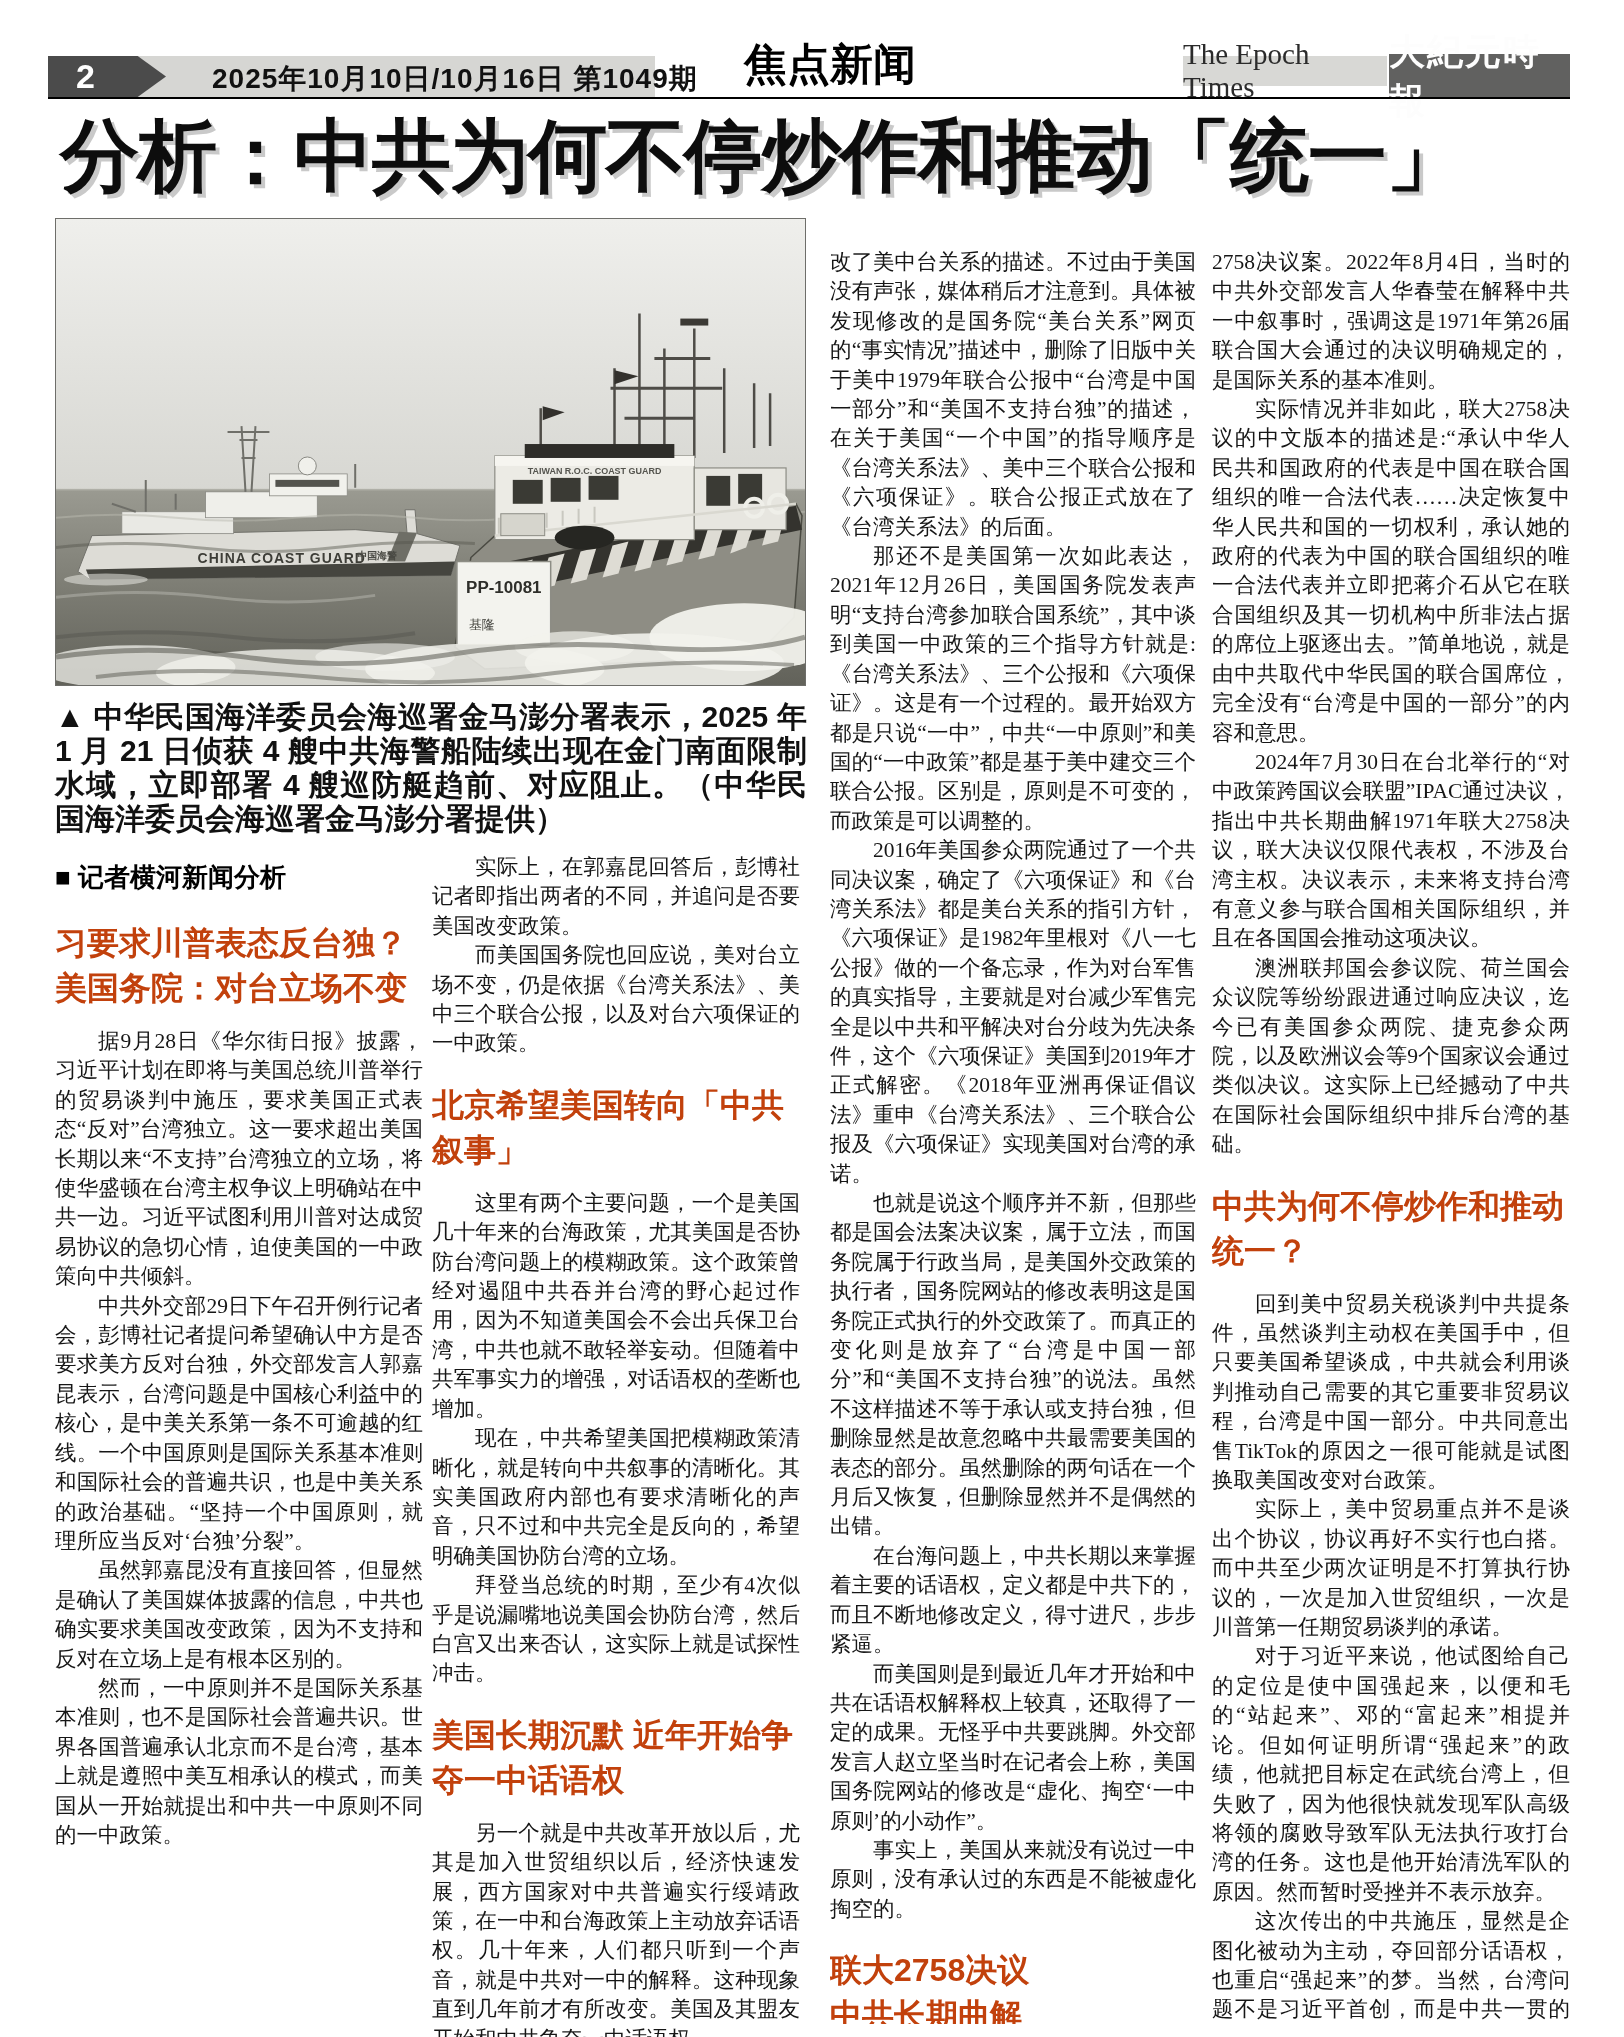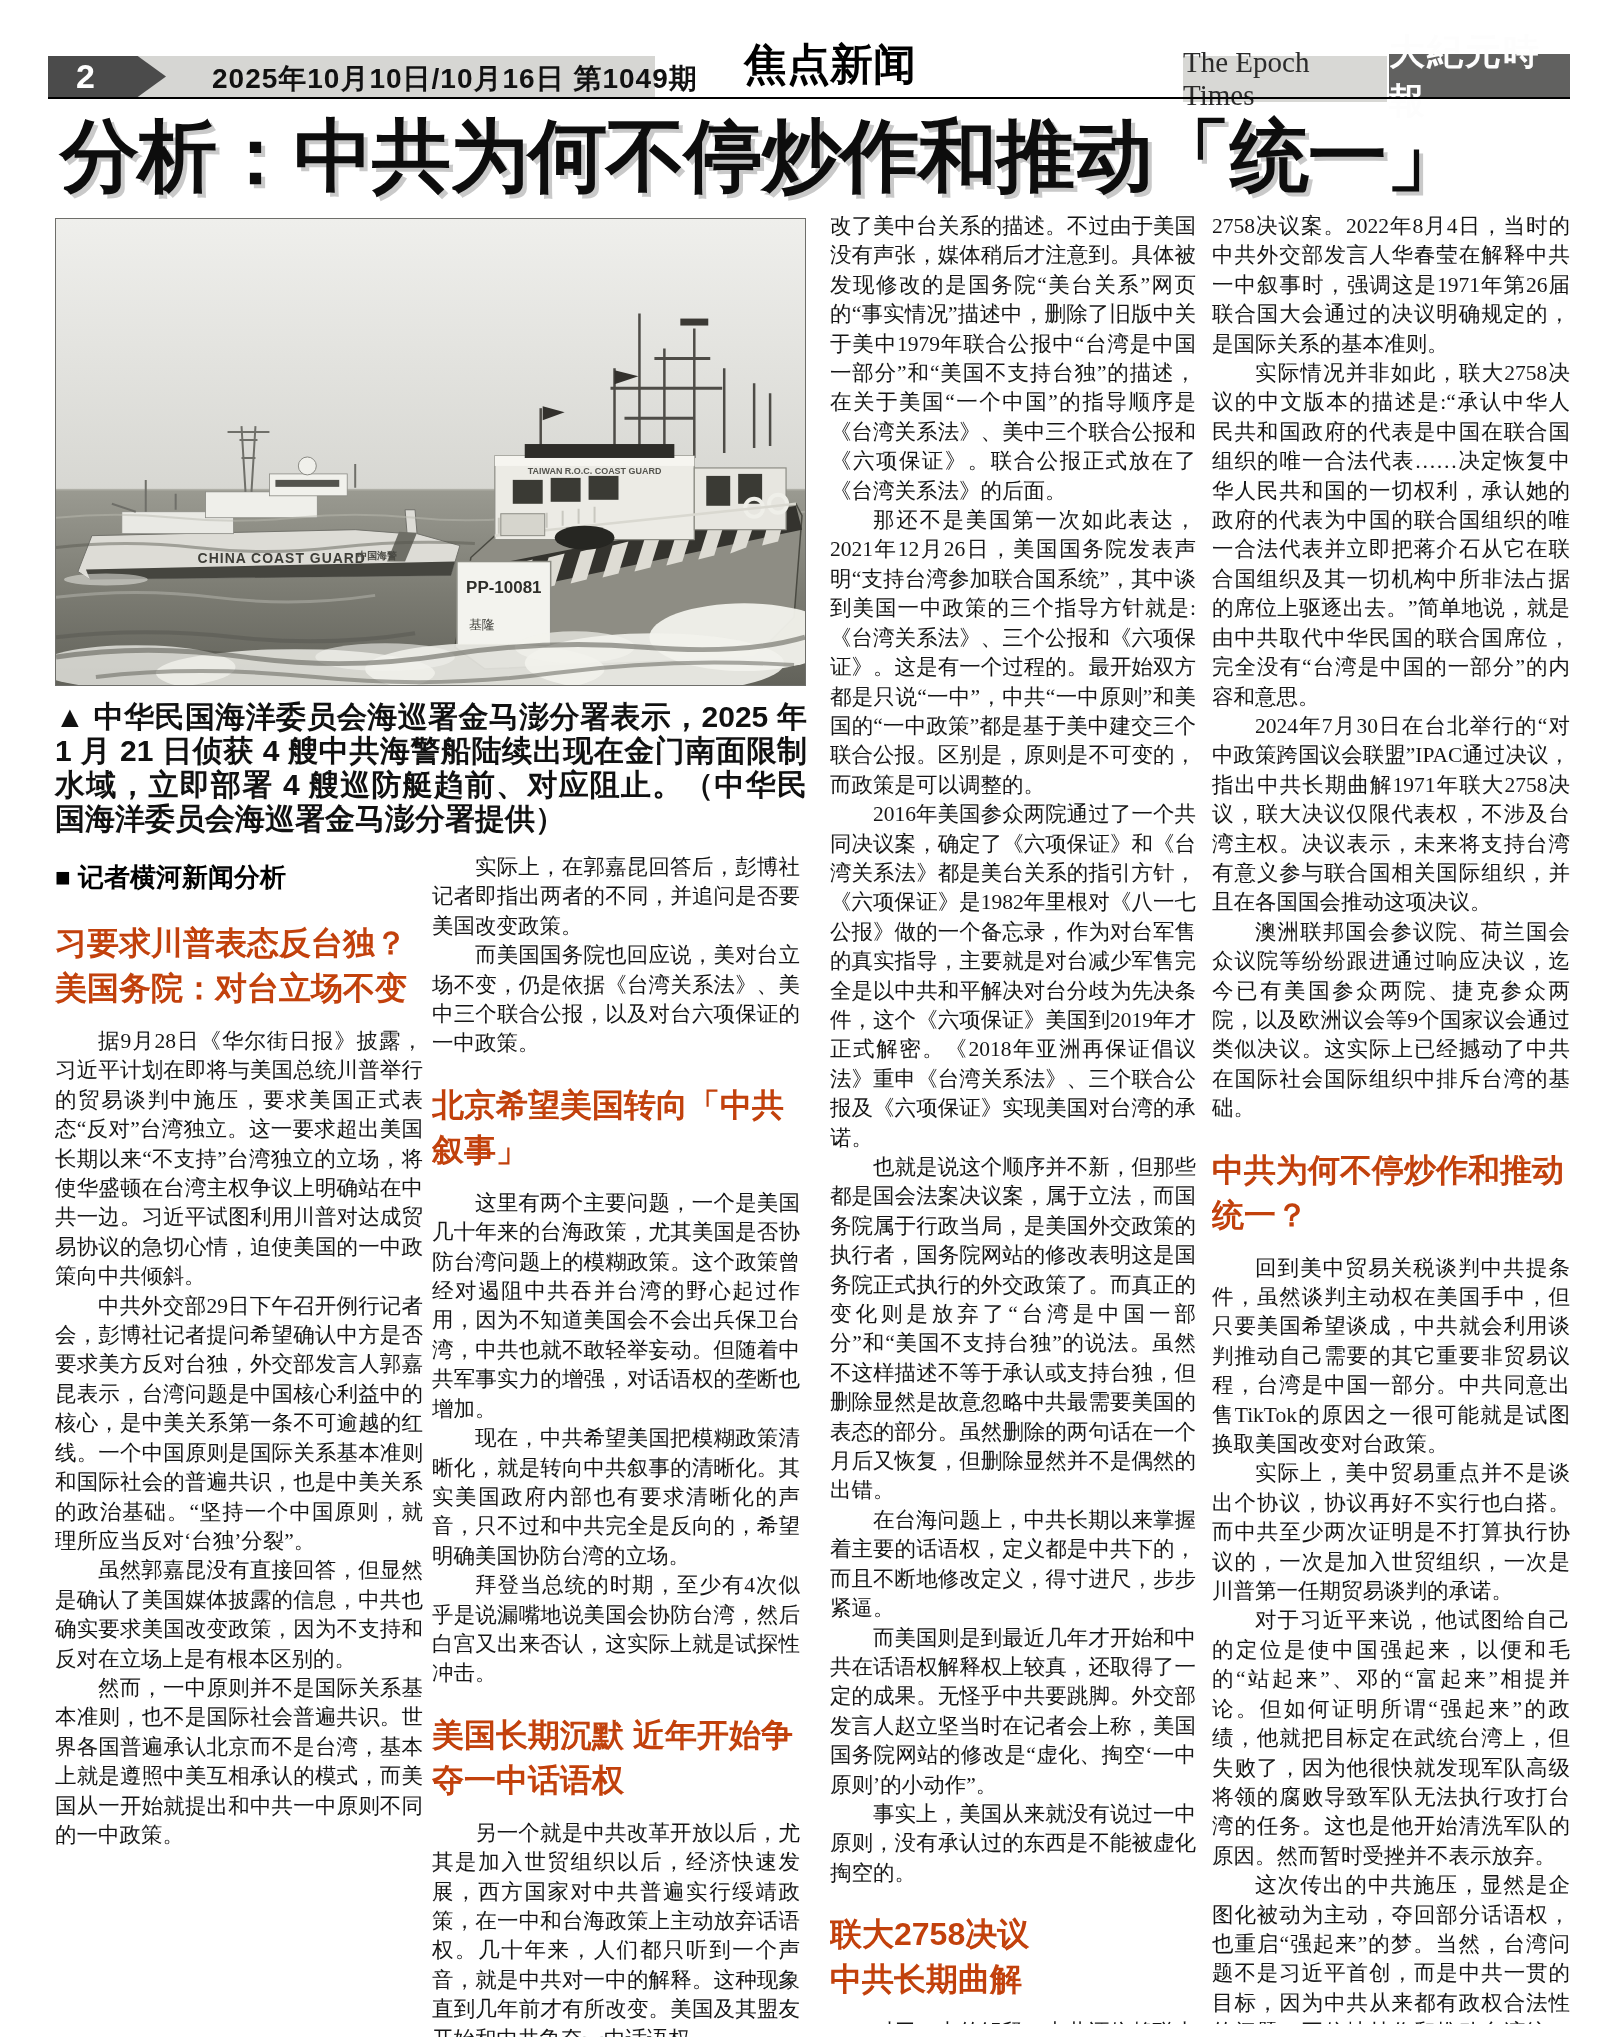--- a/index.html
+++ b/index.html
@@ -10,21 +10,21 @@
   .hdr-badge{position:absolute;left:48px;top:56px;width:118px;height:41px;background:#4b4b4b;
              clip-path:polygon(0 0,76% 0,100% 50%,76% 100%,0 100%);
              display:flex;align-items:center;justify-content:flex-start;}
   .hdr-badge span{color:#fff;font-family:"Liberation Sans",sans-serif;font-weight:bold;
                   font-size:34px;margin-left:28px;}
   .hdr-date{position:absolute;left:212px;top:60px;width:460px;
             font-family:"Liberation Sans",sans-serif;font-weight:bold;font-size:28px;color:#111;
             letter-spacing:1px;white-space:nowrap;}
   .hdr-section{position:absolute;left:700px;top:36px;width:260px;text-align:center;
                font-family:"Liberation Sans",sans-serif;font-weight:900;font-size:43px;color:#000;}
-  .hdr-mast-en{position:absolute;left:1183px;top:56px;width:204px;height:46px;background:#d8d8d5;
+  .hdr-mast-en{position:absolute;left:1183px;top:56px;width:204px;height:30px;background:#d8d8d5;
                display:flex;align-items:center;justify-content:center;
                font-family:"Liberation Serif",serif;font-size:29px;color:#2b2b2b;letter-spacing:0px;}
   .hdr-mast-cn{position:absolute;left:1389px;top:54px;width:181px;height:45px;background:#616160;
                display:flex;align-items:center;justify-content:center;
                font-family:"Liberation Serif",serif;font-weight:900;font-size:36px;color:#fdfdfd;
                letter-spacing:2px;}
   .hdr-rule{position:absolute;left:48px;top:97px;width:1522px;height:2px;background:#000;}
   
   .headline{position:absolute;left:60px;top:104px;width:1510px;
             font-family:"Liberation Sans",sans-serif;font-weight:900;font-size:79px;
@@ -38,21 +38,21 @@
            font-family:"Liberation Sans",sans-serif;font-weight:700;font-size:30px;
            line-height:34px;color:#111;text-align:justify;}
   
   .col{position:absolute;overflow:hidden;text-align:justify;}
   .col-1{left:55px;  top:812px;width:368px;height:1212px;margin-top:44px;}
   .col-2{left:432px; top:812px;width:368px;height:1212px;margin-top:41px;}
   .col-3{left:830px; top:212px;width:366px;height:1812px;}
   .col-4{left:1212px;top:212px;width:358px;height:1812px;}
   .para{font-size:21.5px;line-height:29.4px;text-indent:2em;color:#161616;
         font-family:"Liberation Serif",serif;}
-  .para.noindent{text-indent:0;}
+  .para.noindent{text-indent:0;margin-top:36px;}
   .byline{font-family:"Liberation Sans",sans-serif;font-weight:700;font-size:26px;
           color:#000;margin:4px 0 26px 0;text-indent:0;}
   .subhead{font-family:"Liberation Sans",sans-serif;font-weight:900;font-size:32px;
            line-height:45px;color:#c2410c;margin:24px 0 16px 0;white-space:pre-line;
            text-align:left;text-indent:0;}
 </style>
 </head>
 <body>
 
 <div class="page">

